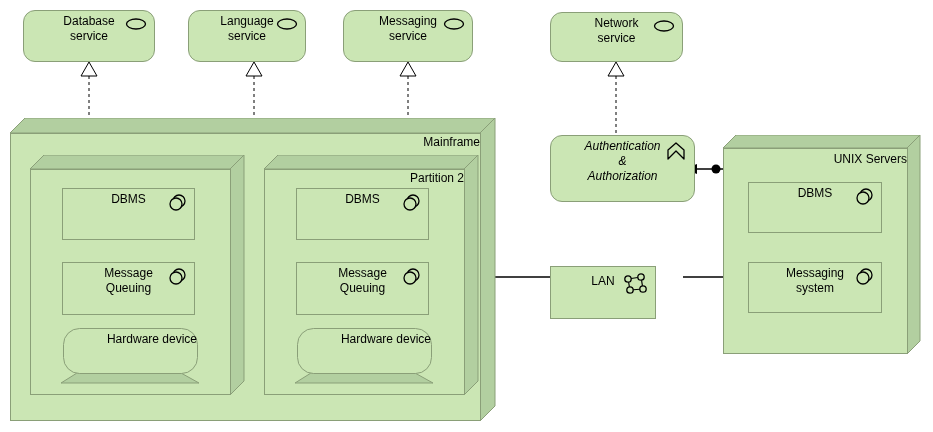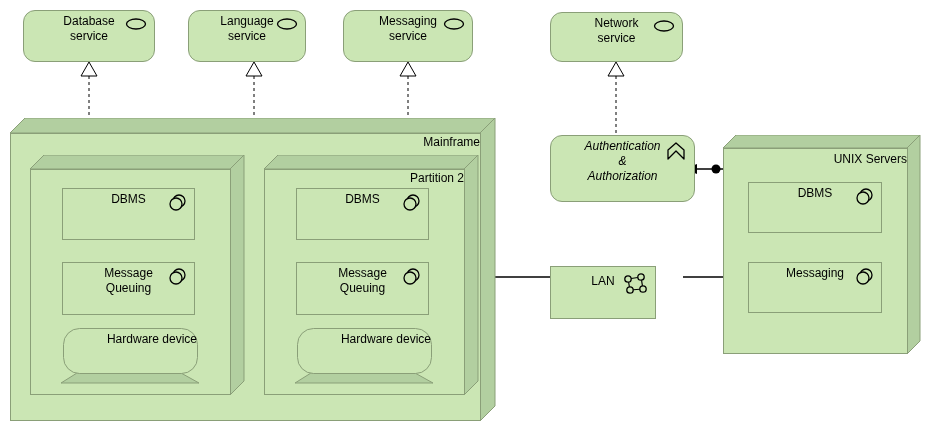--- a/index.html
+++ b/index.html
@@ -236,20 +236,21 @@
       <span class="ln">DBMS</span>
     </div>
     <svg class="corner-icon" style="right:6px;top:5px;" width="22" height="20">
       <circle class="icon-stroke" cx="13" cy="7" r="6"></circle>
       <circle class="icon-fill-light" cx="10" cy="10" r="6"></circle>
     </svg>
   </div>
   <div class="rect-box" style="left:748px;top:262px;width:134px;height:51px;">
     <div class="lbl">
       <span class="ln">Messaging</span>
+      <span class="ln">system</span>
     </div>
     <svg class="corner-icon" style="right:6px;top:5px;" width="22" height="20">
       <circle class="icon-stroke" cx="13" cy="7" r="6"></circle>
       <circle class="icon-fill-light" cx="10" cy="10" r="6"></circle>
     </svg>
   </div>
 
 </div>
 
 </body></html>

